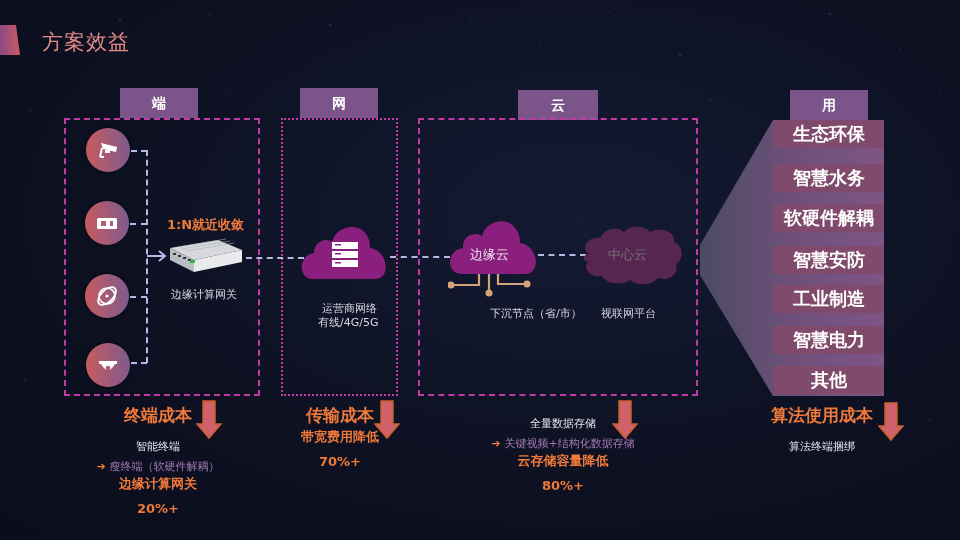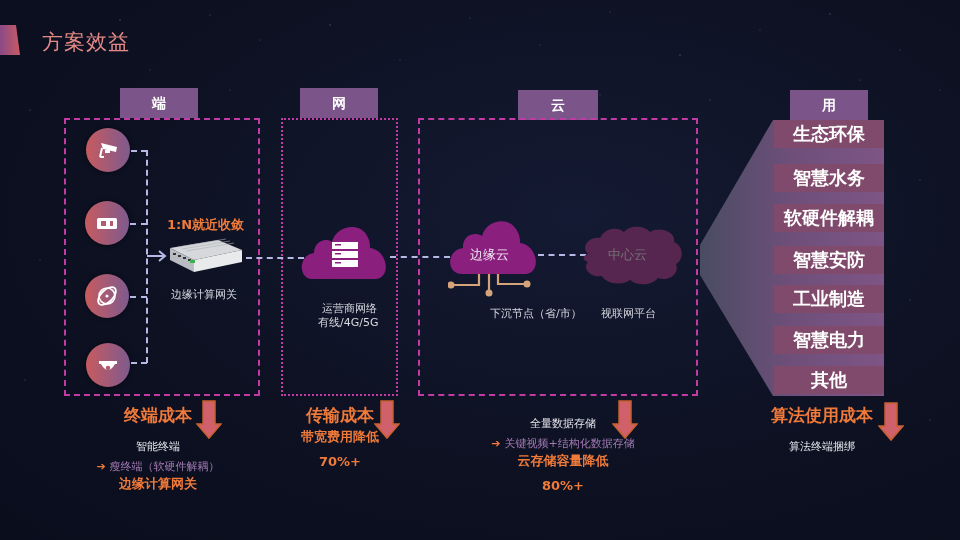--- a/index.html
+++ b/index.html
@@ -228,20 +228,21 @@
 </svg>
 <svg class="down-arrow" style="left:878px; top:402px;" viewBox="0 0 26 40">
   <path d="M7 1 L19 1 L19 24 L25 24 L13 38 L1 24 L7 24 Z" fill="#d0606a" stroke="#c8602c" stroke-width="1.5"></path>
 </svg>
 
 <div class="benefit" style="left:78px; top:404px; width:160px;">
   <div class="head">终端成本</div>
   <div class="l1">智能终端</div>
   <div class="l2"><span class="arr">➔</span><span>瘦终端（软硬件解耦）</span></div>
   <div class="l3">边缘计算网关</div>
+  <div class="l4">20%+</div>
 </div>
 
 <div class="benefit" style="left:258px; top:404px; width:164px;">
   <div class="head">传输成本</div>
   <div class="l3">带宽费用降低</div>
   <div class="l4">70%+</div>
 </div>
 
 <div class="benefit" style="left:468px; top:404px; width:190px;">
   <div class="l1">全量数据存储</div>

